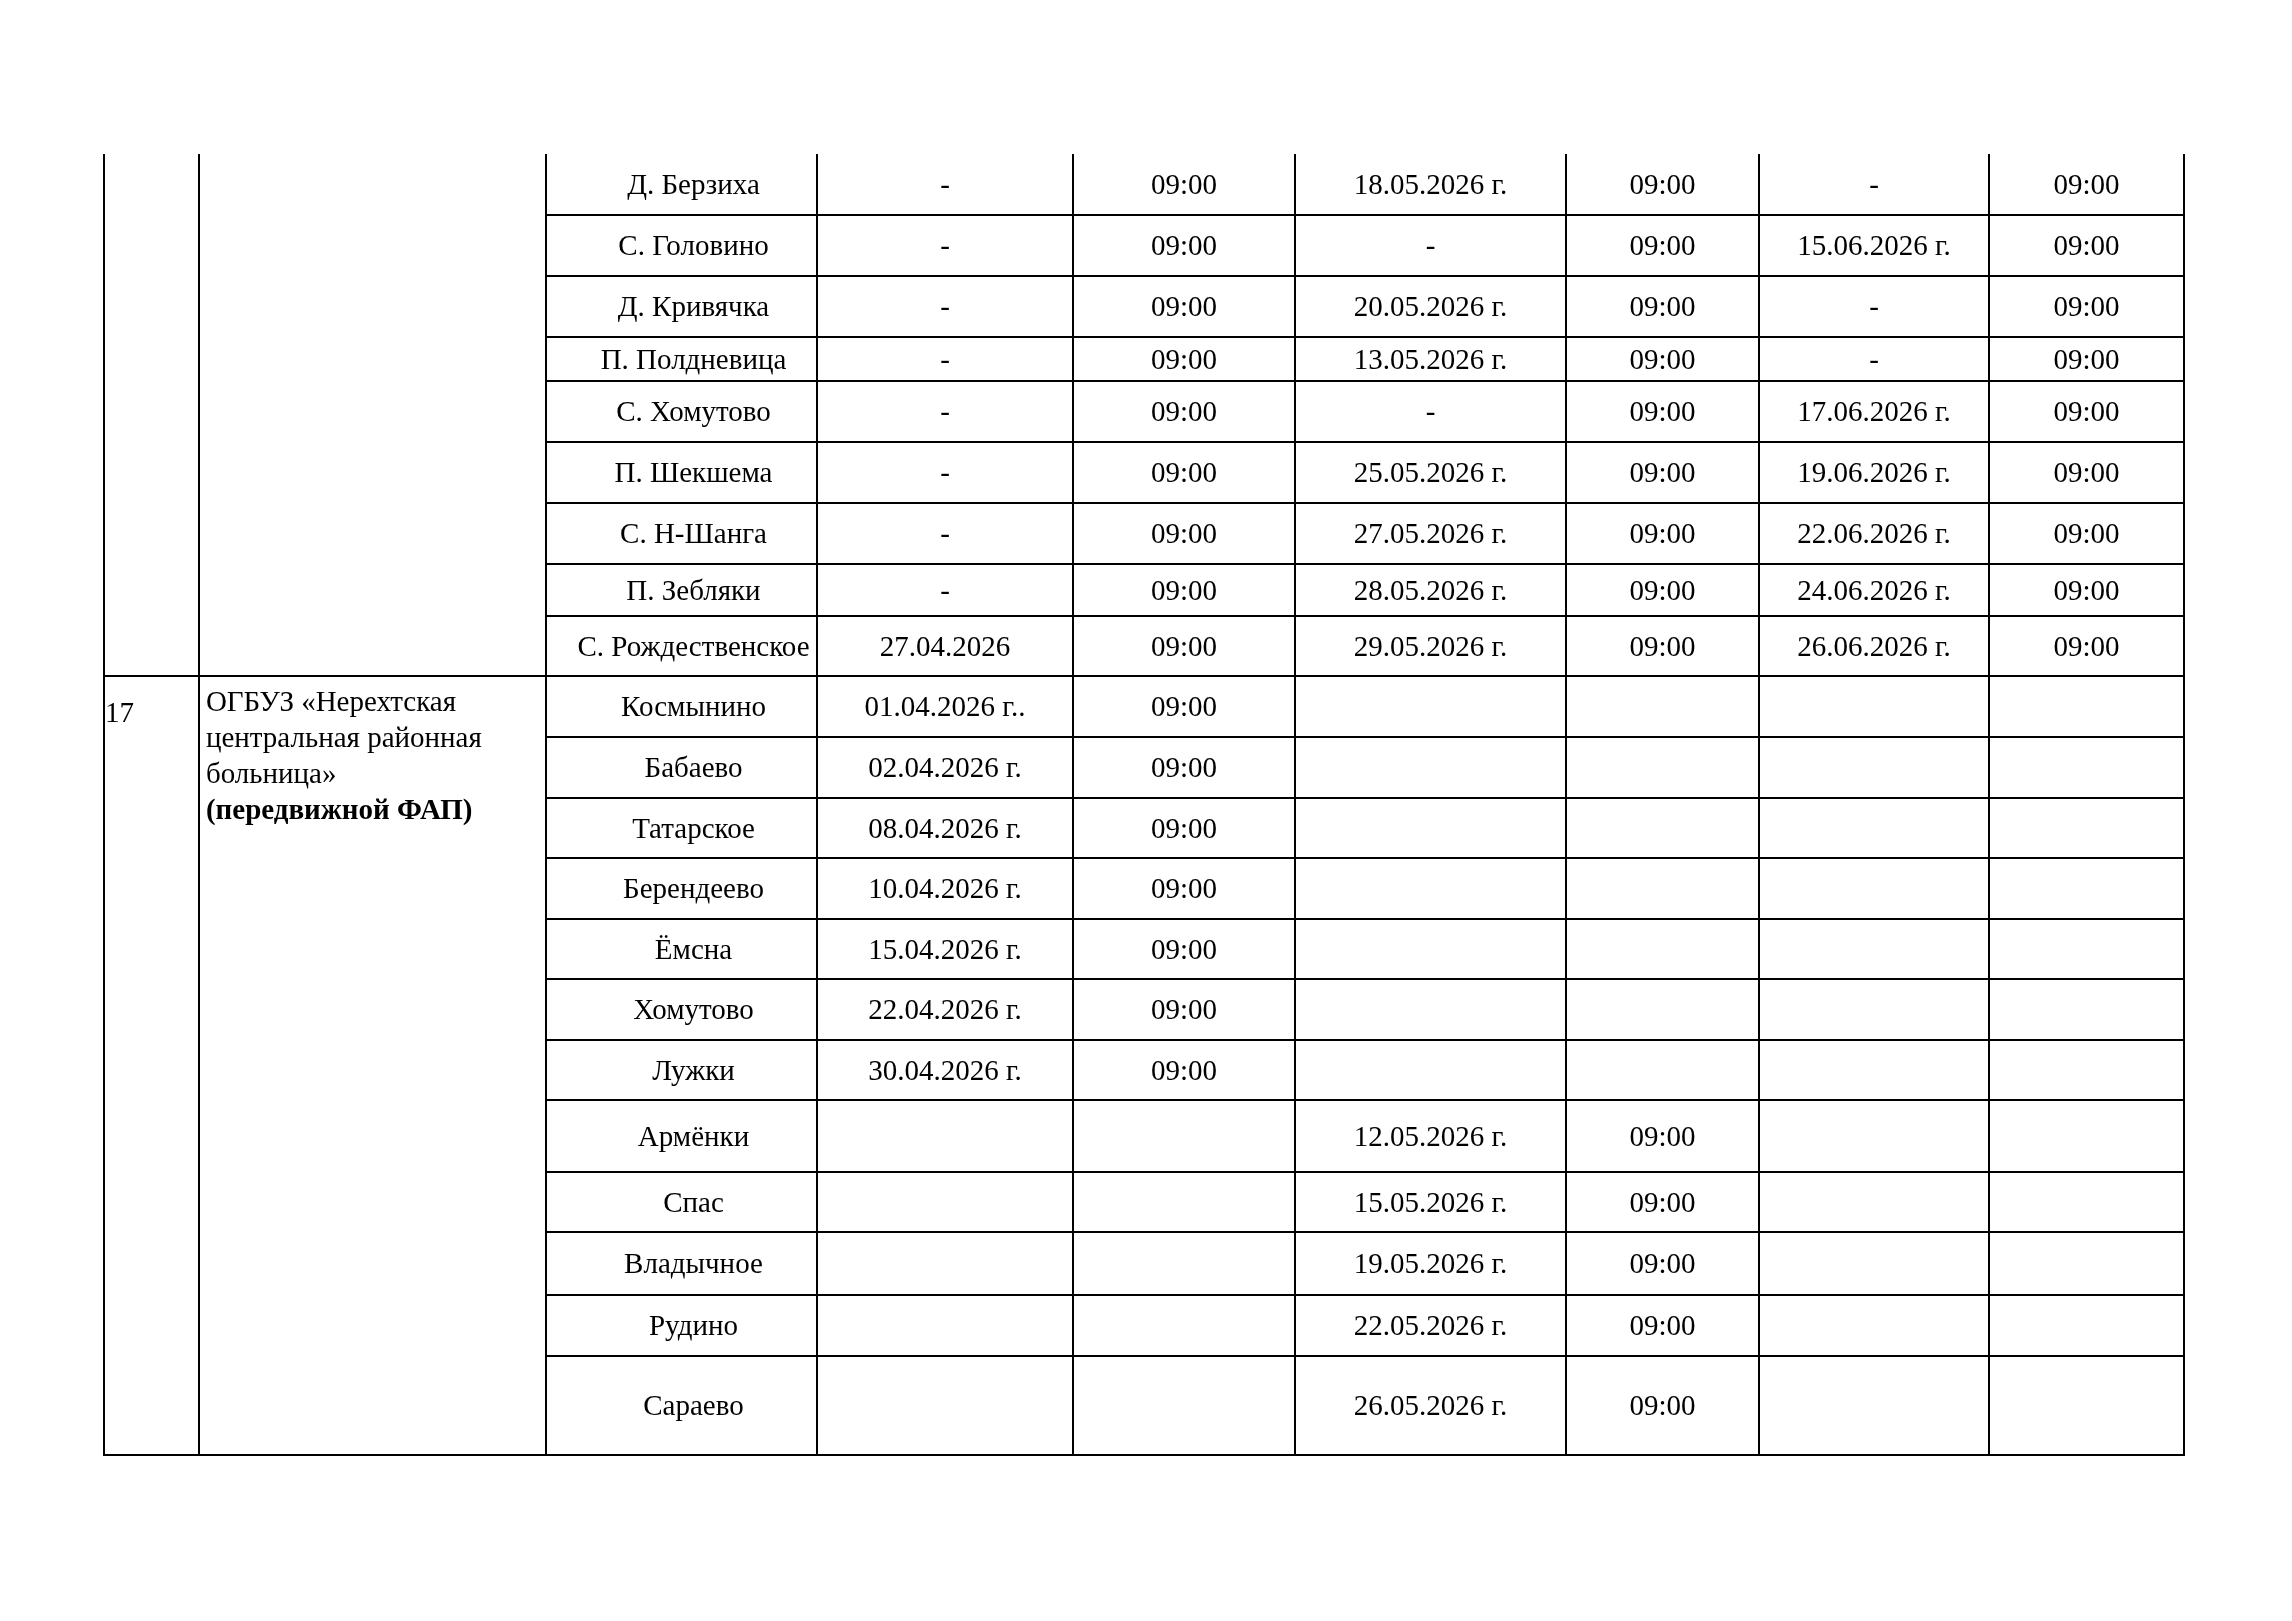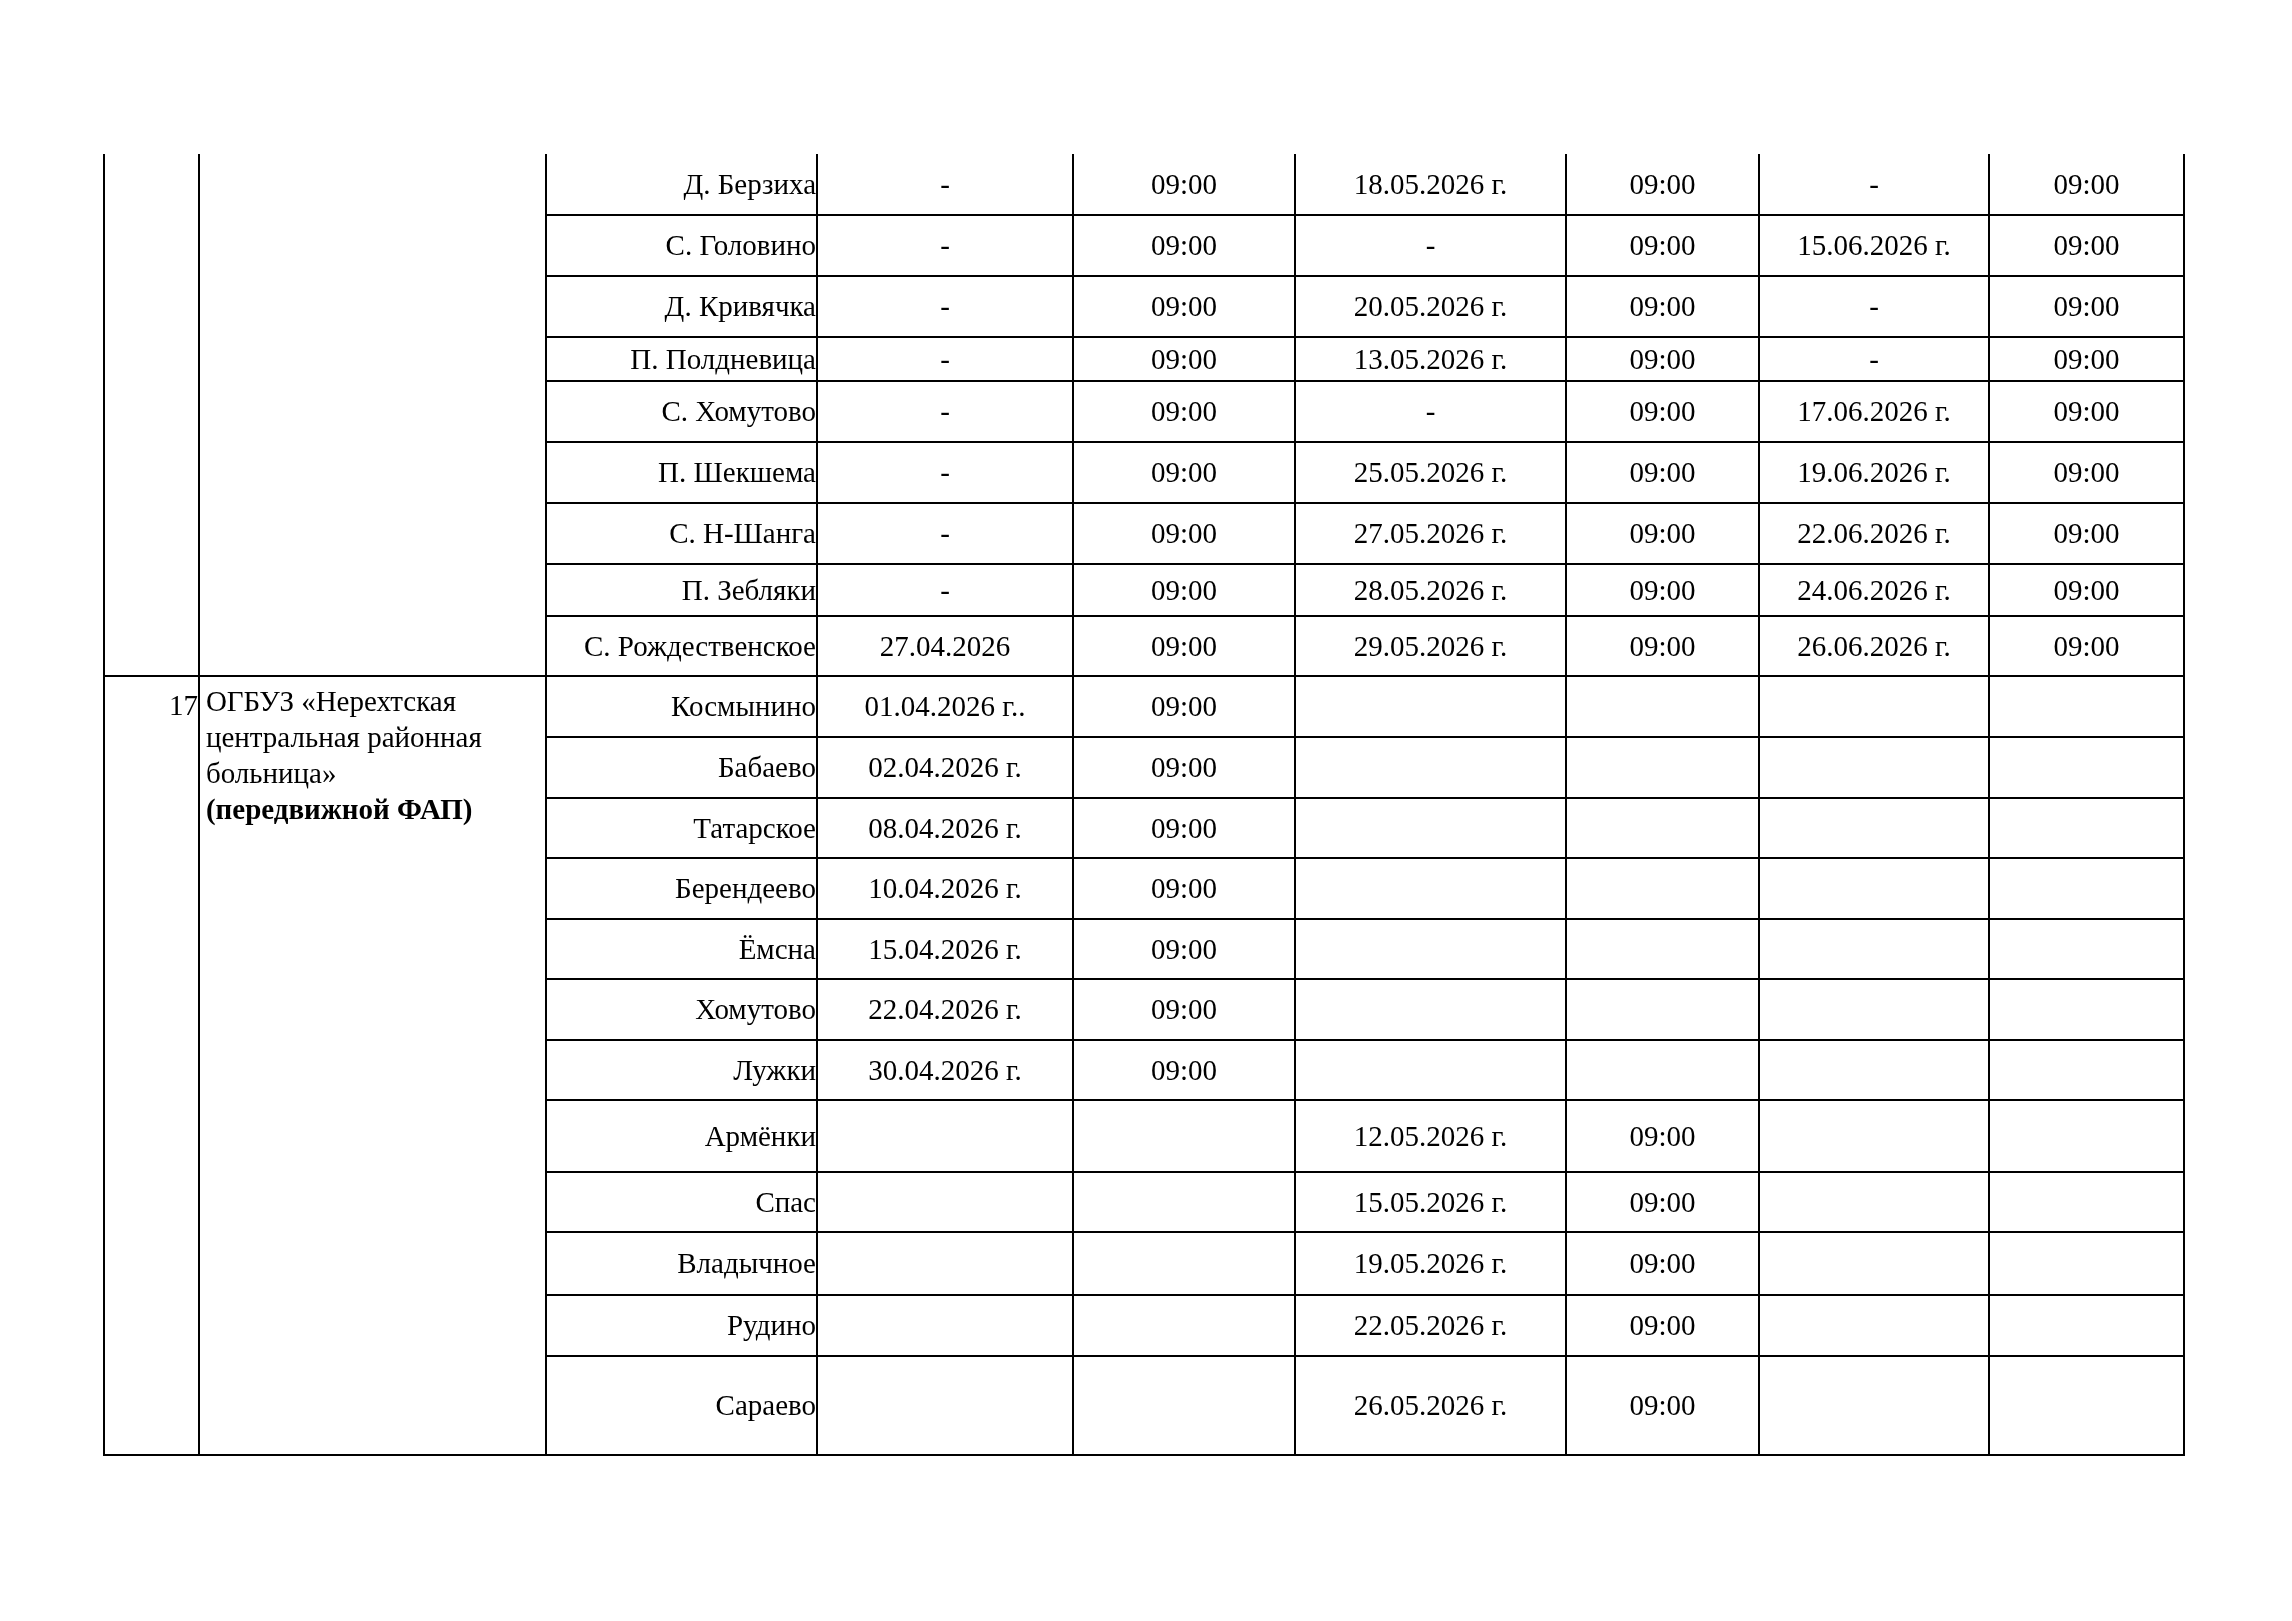--- a/index.html
+++ b/index.html
@@ -35,36 +35,36 @@
     vertical-align: middle;
     overflow: hidden;
     padding: 0;
     background: #ffffff;
   }
   
   table.schedule-table tr.first-row td {
     border-top: none;
   }
   table.schedule-table td.num-cell {
-    text-align: right;
+    text-align: left;
     vertical-align: top;
-    padding-top: 12px;
+    padding-top: 19px;
   }
   table.schedule-table td.org-cell {
     text-align: left;
     vertical-align: top;
     padding: 5.9px 5.9px 0 5.9px;
     line-height: 36px;
   }
   .org-bold {
     display: block;
     font-weight: bold;
   }
   table.schedule-table td.village-cell {
-    text-align: right;
+    text-align: center;
     padding-left: 24px;
   }
   table.schedule-table td.val-cell {
     text-align: center;
   }
 </style>
 </head>
 <body>
 
 <div id="page">

